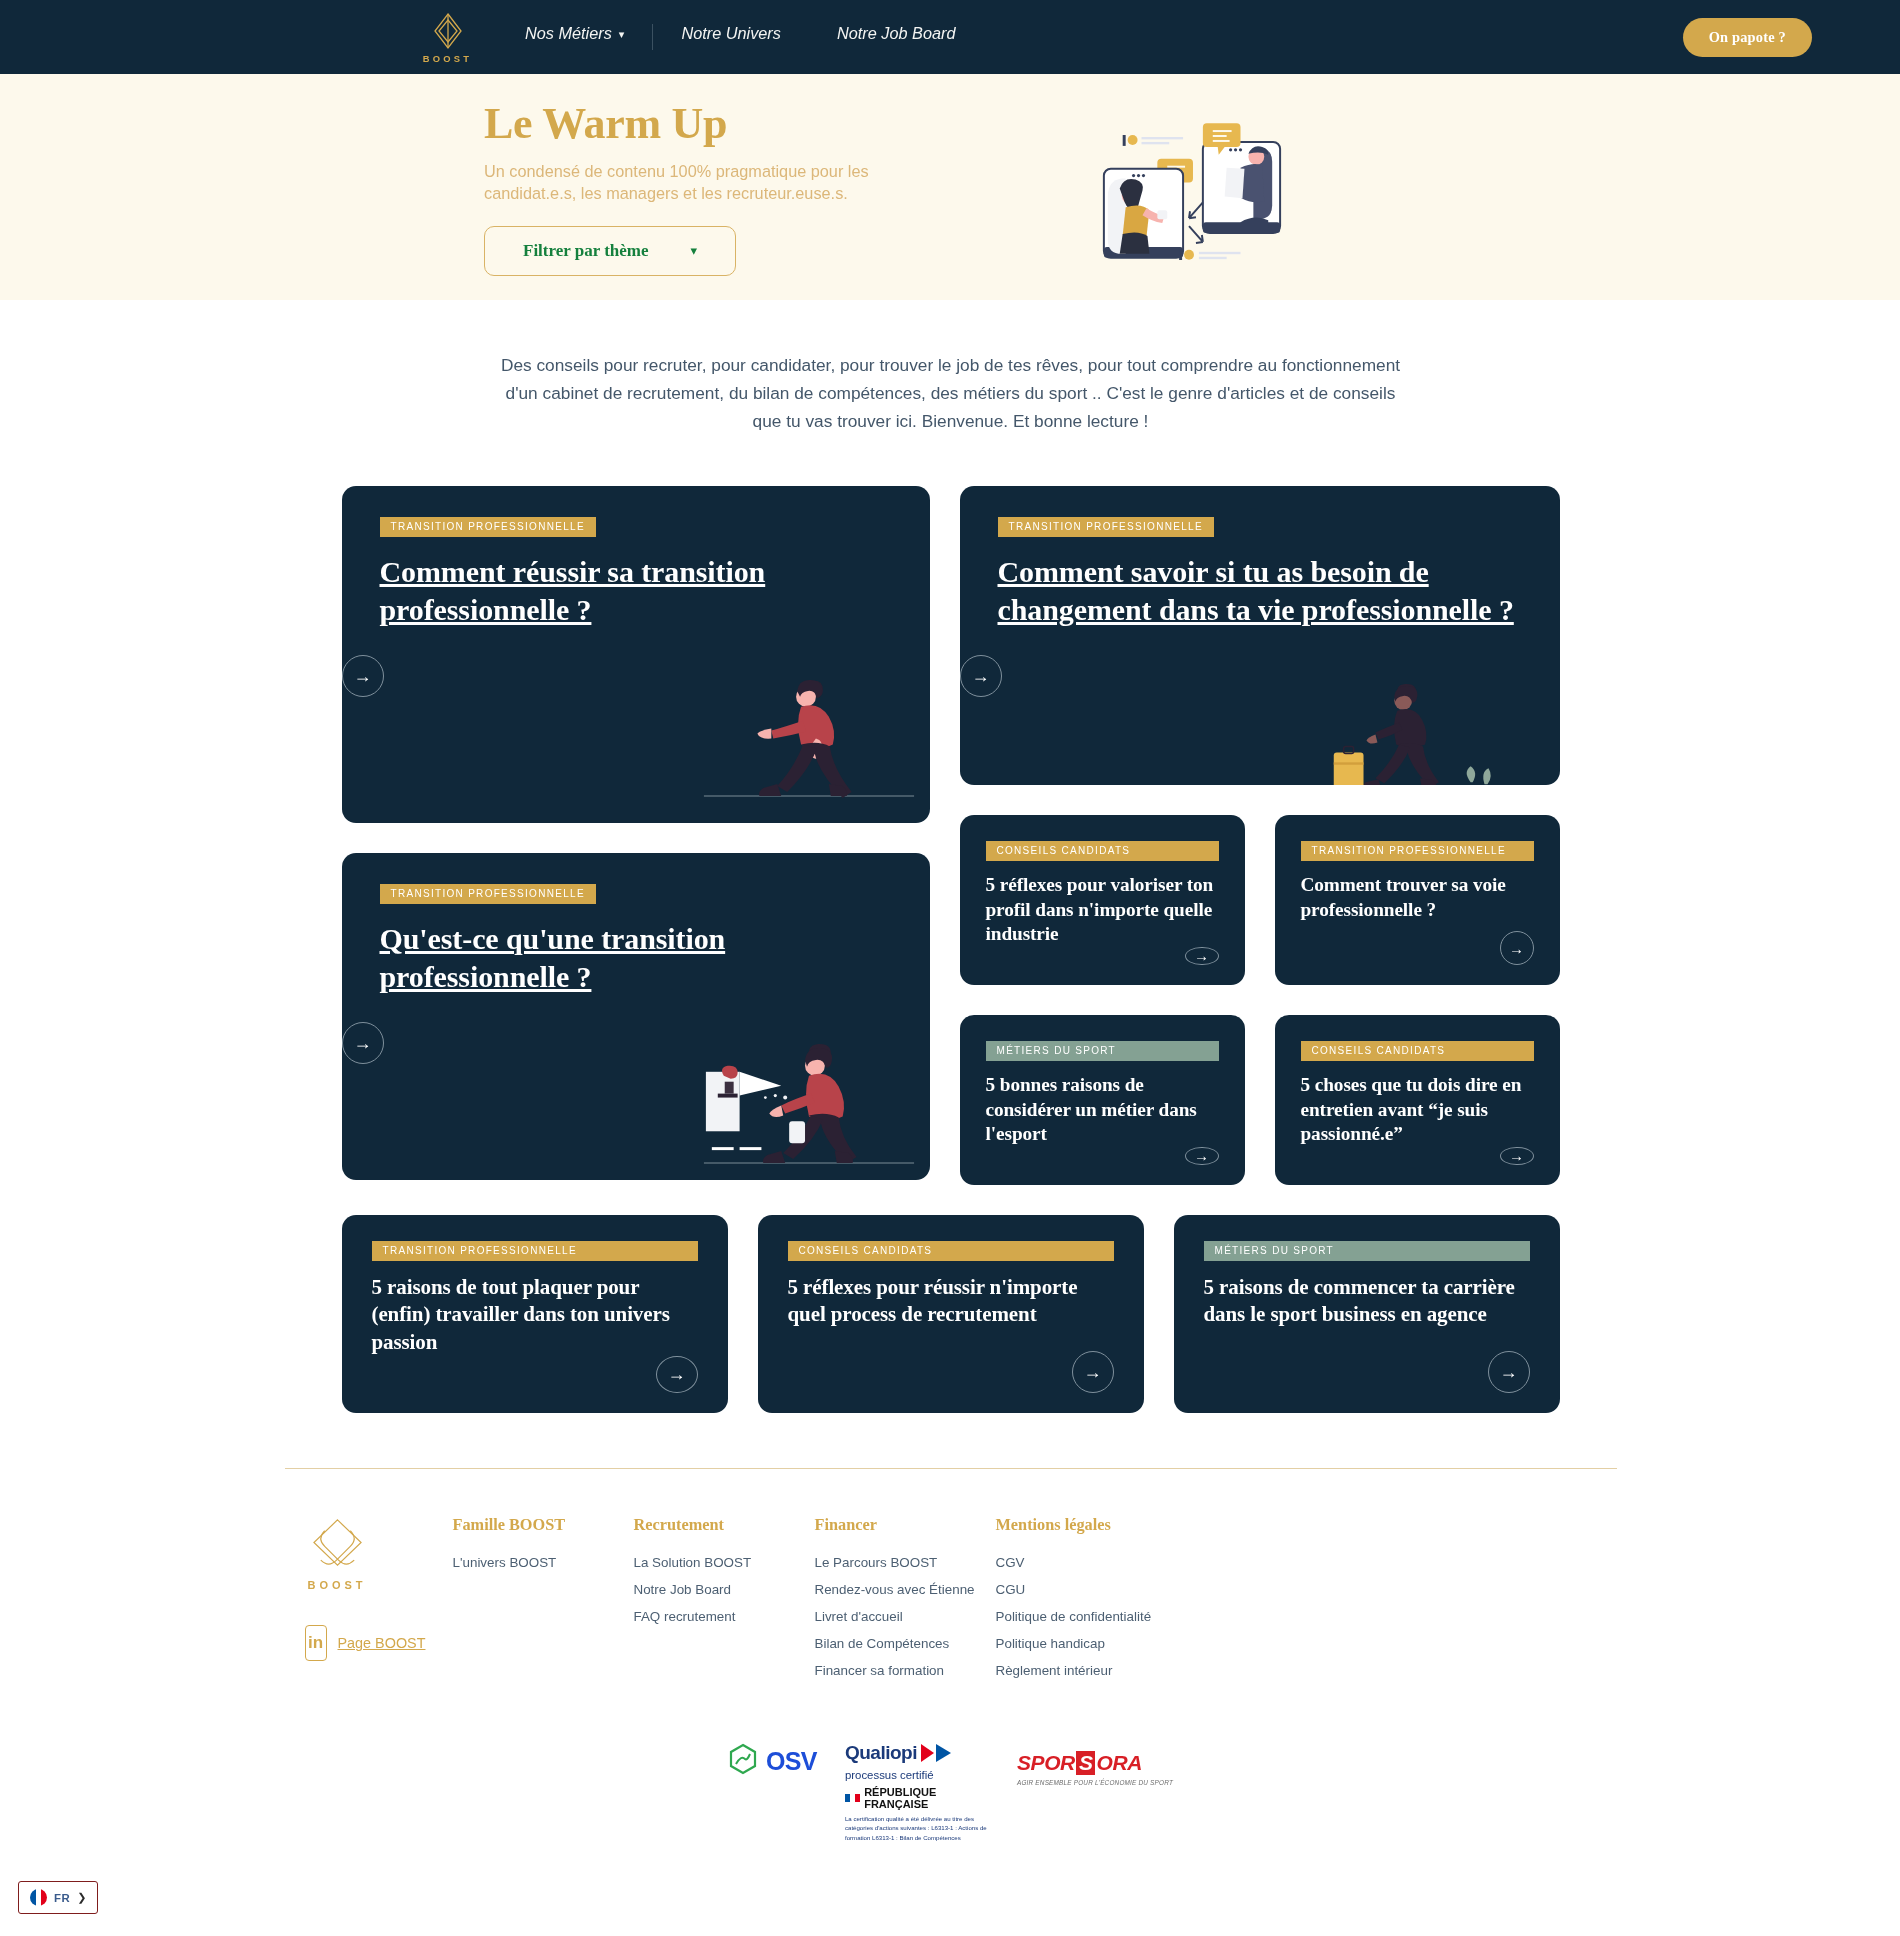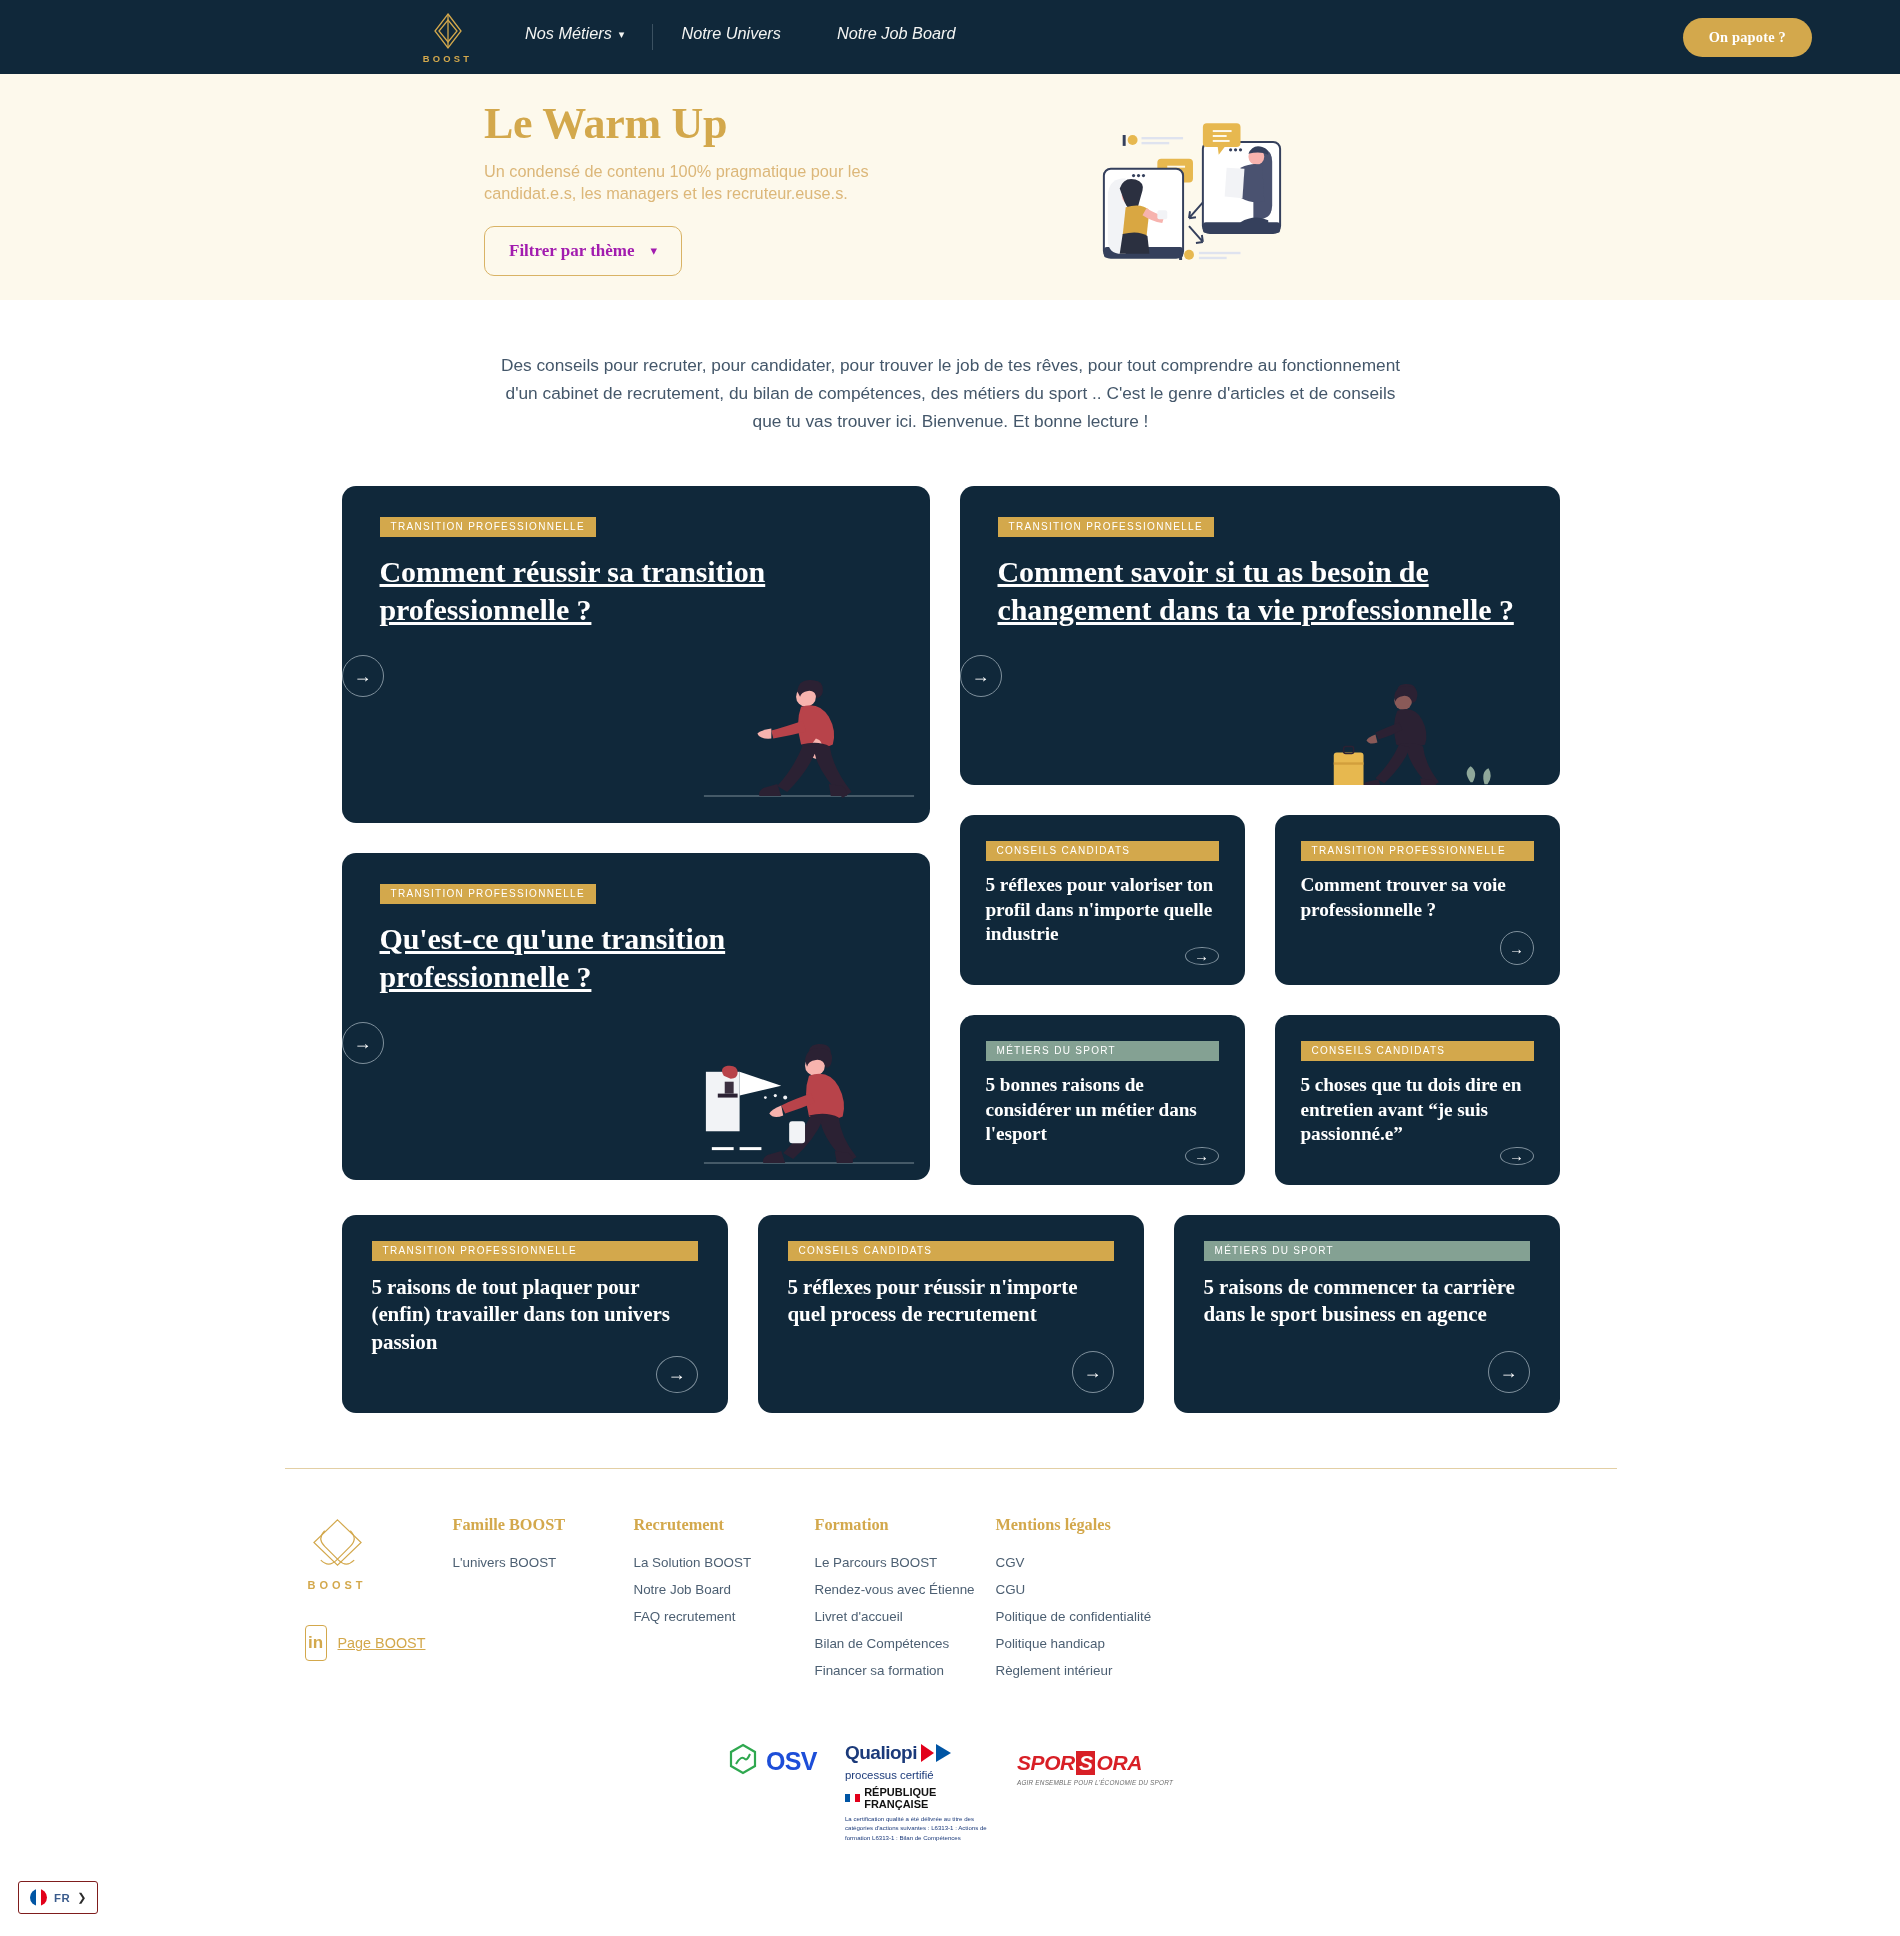--- a/index.html
+++ b/index.html
@@ -66,24 +66,24 @@
   .hero-title {
     color: #d3a84c; font-family: "Liberation Serif", serif;
     font-size: 44px; font-weight: 700; letter-spacing: -0.3px; margin-bottom: 11px;
   }
   .hero-sub {
     color: #dcb779; font-size: 16.3px; line-height: 1.35; max-width: 426px;
     font-family: "Liberation Sans", sans-serif;
   }
   .filter-btn {
     margin-top: 22px;
-    display: inline-flex; align-items: center; gap: 16px;
+    display: inline-flex; align-items: center; gap: 42px;
     border: 1.5px solid #d9b365; border-radius: 10px; background: transparent;
-    color: #a21caf; font-family: "Liberation Serif", serif; font-weight: 700;
-    font-size: 17px; padding: 14px 24px; cursor: pointer;
+    color: #15803d; font-family: "Liberation Serif", serif; font-weight: 700;
+    font-size: 17px; padding: 14px 38px; cursor: pointer;
   }
   .filter-btn .chev { font-size: 13px; font-weight: 400; }
   .hero-illu { margin-left: 54px; }
 
   
   .intro {
     width: 911px; margin: 51px auto 0 auto; text-align: center;
     color: #44576a; font-size: 17.3px; line-height: 1.62;
     font-family: "Liberation Sans", sans-serif;
   }
@@ -482,21 +482,21 @@
   </div>
 
   <div class="f-col c-recrut">
     <div class="f-head">Recrutement</div>
     <a class="f-item">La Solution BOOST</a>
     <a class="f-item">Notre Job Board</a>
     <a class="f-item">FAQ recrutement</a>
   </div>
 
   <div class="f-col c-format">
-    <div class="f-head">Formation</div>
+    <div class="f-head">Financer</div>
     <a class="f-item">Le Parcours BOOST</a>
     <a class="f-item">Rendez-vous avec Étienne</a>
     <a class="f-item">Livret d'accueil</a>
     <a class="f-item">Bilan de Compétences</a>
     <a class="f-item">Financer sa formation</a>
   </div>
 
   <div class="f-col c-legal">
     <div class="f-head">Mentions légales</div>
     <a class="f-item">CGV</a>

